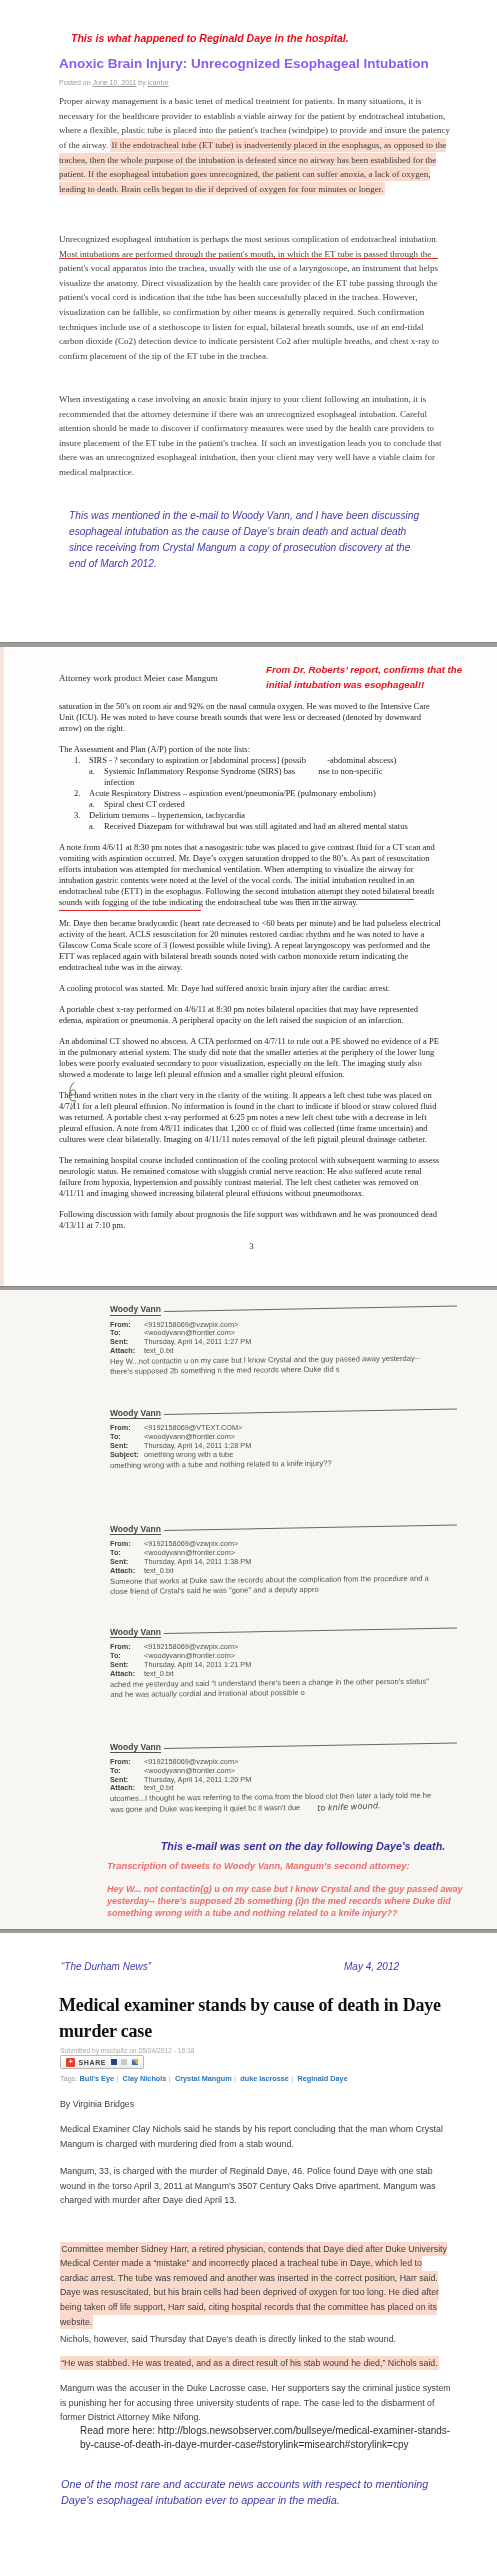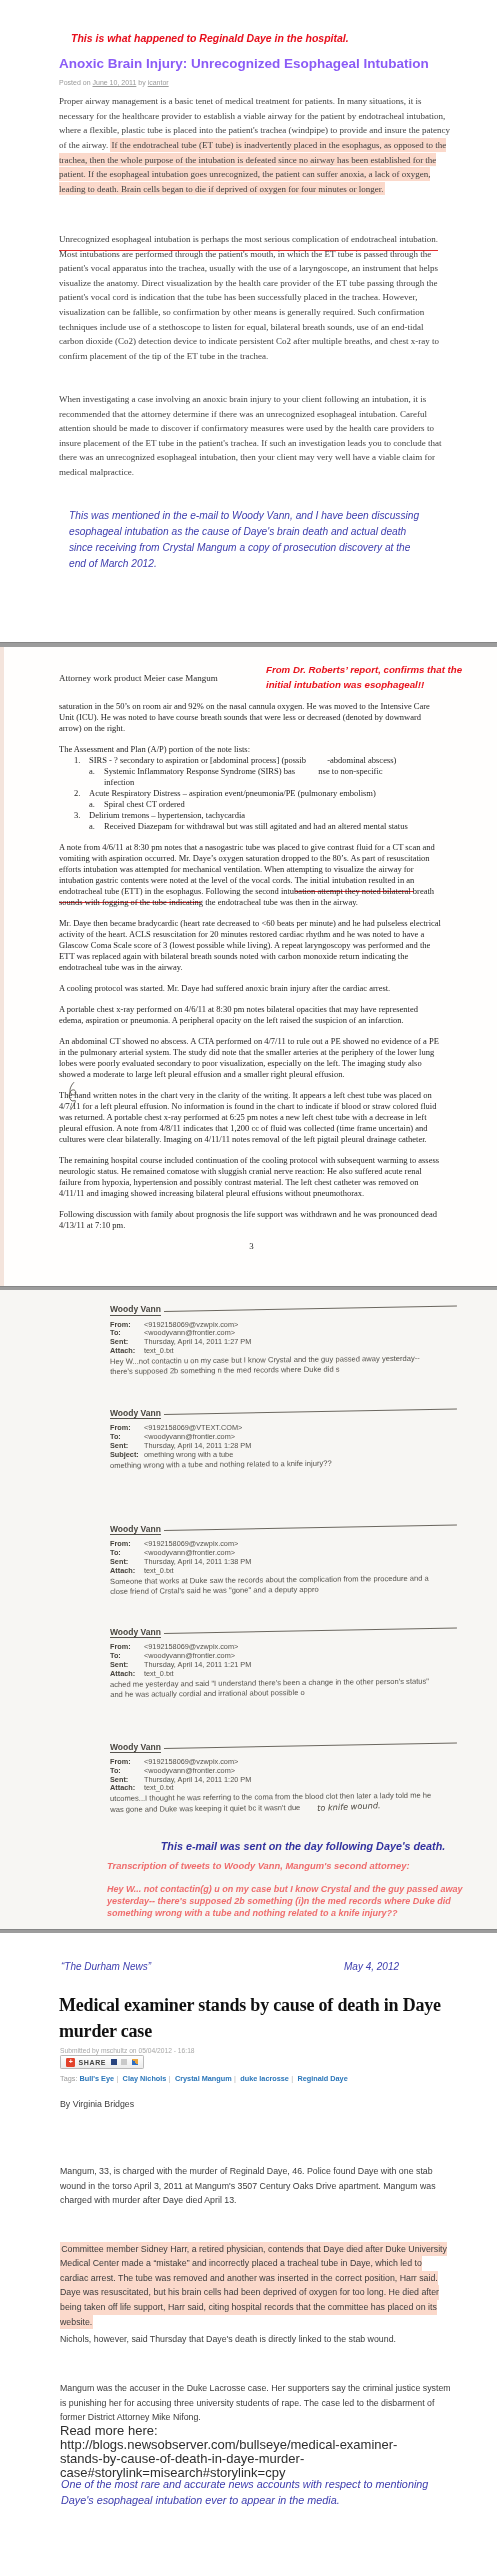--- a/index.html
+++ b/index.html
@@ -8,21 +8,21 @@
   .abs{position:absolute;}
   
   .divider{position:absolute;left:0;width:498px;height:3.5px;background:#9c9c9c;border-top:1.2px solid #868686;border-bottom:0.6px solid #b5b5b5;}
   
   .red-note{color:#e70f1c;font-family:"Liberation Sans",sans-serif;font-weight:700;font-style:italic;font-size:10.5px;}
   .blog-title{color:#8b5cf6;font-family:"Liberation Sans",sans-serif;font-weight:700;font-size:13.5px;}
   .posted{color:#9a9a9a;font-family:"Liberation Sans",sans-serif;font-size:7px;}
   .posted a{color:#9a9a9a;text-decoration:underline;}
   .blog-body{color:#414141;font-size:9px;line-height:14.6px;width:391px;}
   .hl{background:#fbd9cb;padding:1.8px 1.2px;}
-  .red-underline{border-bottom:1.2px solid #e03030;padding-bottom:6px;}
+  .red-underline{border-bottom:1.2px solid #e03030;padding-bottom:14px;}
   .blue-note{color:#3d3dae;font-family:"Liberation Sans",sans-serif;font-style:italic;font-size:10.2px;line-height:16px;}
   
   .report{font-size:8.5px;line-height:11px;color:#1e1e1e;}
   .report .para{width:385px;margin-bottom:10px;}
   .report-edge{position:absolute;left:0;top:0;width:3.5px;height:100%;background:#f4e4dc;}
   .work-product{font-size:9px;color:#2c2c2c;}
   .report-annot{color:#e8131c;font-family:"Liberation Sans",sans-serif;font-weight:700;font-style:italic;font-size:9.7px;line-height:14.6px;width:199px;}
   .ap-list{margin:0 0 10px 0;}
   .ap-row{display:flex;width:375px;}
   .ap-num{width:15px;flex:none;}
@@ -54,21 +54,21 @@
   .share-plus{width:8.8px;height:8.8px;background:#e2422b;color:#fff;font-weight:700;font-size:7px;line-height:8.8px;text-align:center;border-radius:1.2px;}
   .share-txt{font-size:7px;font-weight:700;color:#444;letter-spacing:0.6px;}
   .soc{width:5.9px;height:5.9px;display:inline-block;margin-left:1.2px;}
   .tags{font-family:"Liberation Sans",sans-serif;font-size:7.3px;color:#9a9a9a;}
   .tags a{color:#2b76b9;font-weight:700;text-decoration:none;}
   .tags .sep{color:#b5b5b5;margin:0 2.3px;}
   .byline{font-family:"Liberation Sans",sans-serif;font-size:8.8px;color:#3c3c3c;}
   .art-body{font-family:"Liberation Sans",sans-serif;font-size:8.8px;line-height:14.6px;color:#3c3c3c;width:391px;}
   .art-body a{color:#2b76b9;text-decoration:none;}
   .art-hl{background:#fbd9cb;padding:2.3px 1.2px;}
-  .readmore{font-family:"Liberation Sans",sans-serif;font-size:13px;line-height:14px;color:#2e2e2e;width:375px;}
+  .readmore{font-family:"Liberation Sans",sans-serif;font-size:10px;line-height:14px;color:#2e2e2e;width:375px;margin-left:20px;}
   .bottom-note{color:#3d3dae;font-family:"Liberation Sans",sans-serif;font-style:italic;font-size:10.8px;line-height:16.4px;width:381px;}
 </style>
 </head>
 <body>
 
 <div id="page">
 
   <div class="abs" style="left:0;top:0;width:498px;height:642px;">
     <div class="abs red-note" style="left:71px;top:32px;">This is what happened to Reginald Daye in the hospital.</div>
     <div class="abs blog-title" style="left:59px;top:56px;">Anoxic Brain Injury: Unrecognized Esophageal Intubation</div>
@@ -301,24 +301,28 @@
     <div class="abs tags" style="left:60px;top:141px;">
       <span>Tags:</span>
       <a href="#">Bull's Eye</a><span class="sep">|</span>
       <a href="#">Clay Nichols</a><span class="sep">|</span>
       <a href="#">Crystal Mangum</a><span class="sep">|</span>
       <a href="#">duke lacrosse</a><span class="sep">|</span>
       <a href="#">Reginald Daye</a>
     </div>
     <div class="abs byline" style="left:60px;top:166px;">By Virginia Bridges</div>
 
+    <div class="abs art-body" style="left:60px;top:189px;">Medical Examiner Clay Nichols said he stands by his report concluding that the man whom Crystal Mangum is charged with murdering died from a stab wound.</div>
     <div class="abs art-body" style="left:60px;top:231px;">Mangum, 33, is charged with the murder of Reginald Daye, 46. Police found Daye with one stab wound in the torso April 3, 2011 at Mangum's 3507 Century Oaks Drive apartment. Mangum was charged with murder after Daye died April 13.</div>
     <div class="abs art-body" style="left:60px;top:309px;">
       <span class="art-hl">Committee member Sidney Harr, a retired physician, contends that Daye died after Duke University Medical Center made a “mistake” and incorrectly placed a tracheal tube in Daye, which led to cardiac arrest. The tube was removed and another was inserted in the correct position, Harr said. Daye was resuscitated, but his brain cells had been deprived of oxygen for too long. He died after being taken off life support, Harr said, citing hospital records that the committee has placed on its website.</span>
     </div>
     <div class="abs art-body" style="left:60px;top:399px;">Nichols, however, said Thursday that Daye's death is directly linked to the stab wound.</div>
+    <div class="abs art-body" style="left:60px;top:423px;">
+      <span class="art-hl">“He was stabbed. He was treated, and as a direct result of his stab wound he died,” Nichols said.</span>
+    </div>
     <div class="abs art-body" style="left:60px;top:448px;">Mangum was the accuser in the Duke Lacrosse case. Her supporters say the criminal justice system is punishing her for accusing three university students of rape. The case led to the disbarment of former District Attorney Mike Nifong.</div>
     <div class="abs readmore" style="left:60px;top:491px;">Read more here: http://blogs.newsobserver.com/bullseye/medical-examiner-stands-by-cause-of-death-in-daye-murder-case#storylink=misearch#storylink=cpy</div>
     <div class="abs bottom-note" style="left:61px;top:543px;">One of the most rare and accurate news accounts with respect to mentioning Daye's esophageal intubation ever to appear in the media.</div>
   </div>
 
 </div>
 
 
 </body></html>

